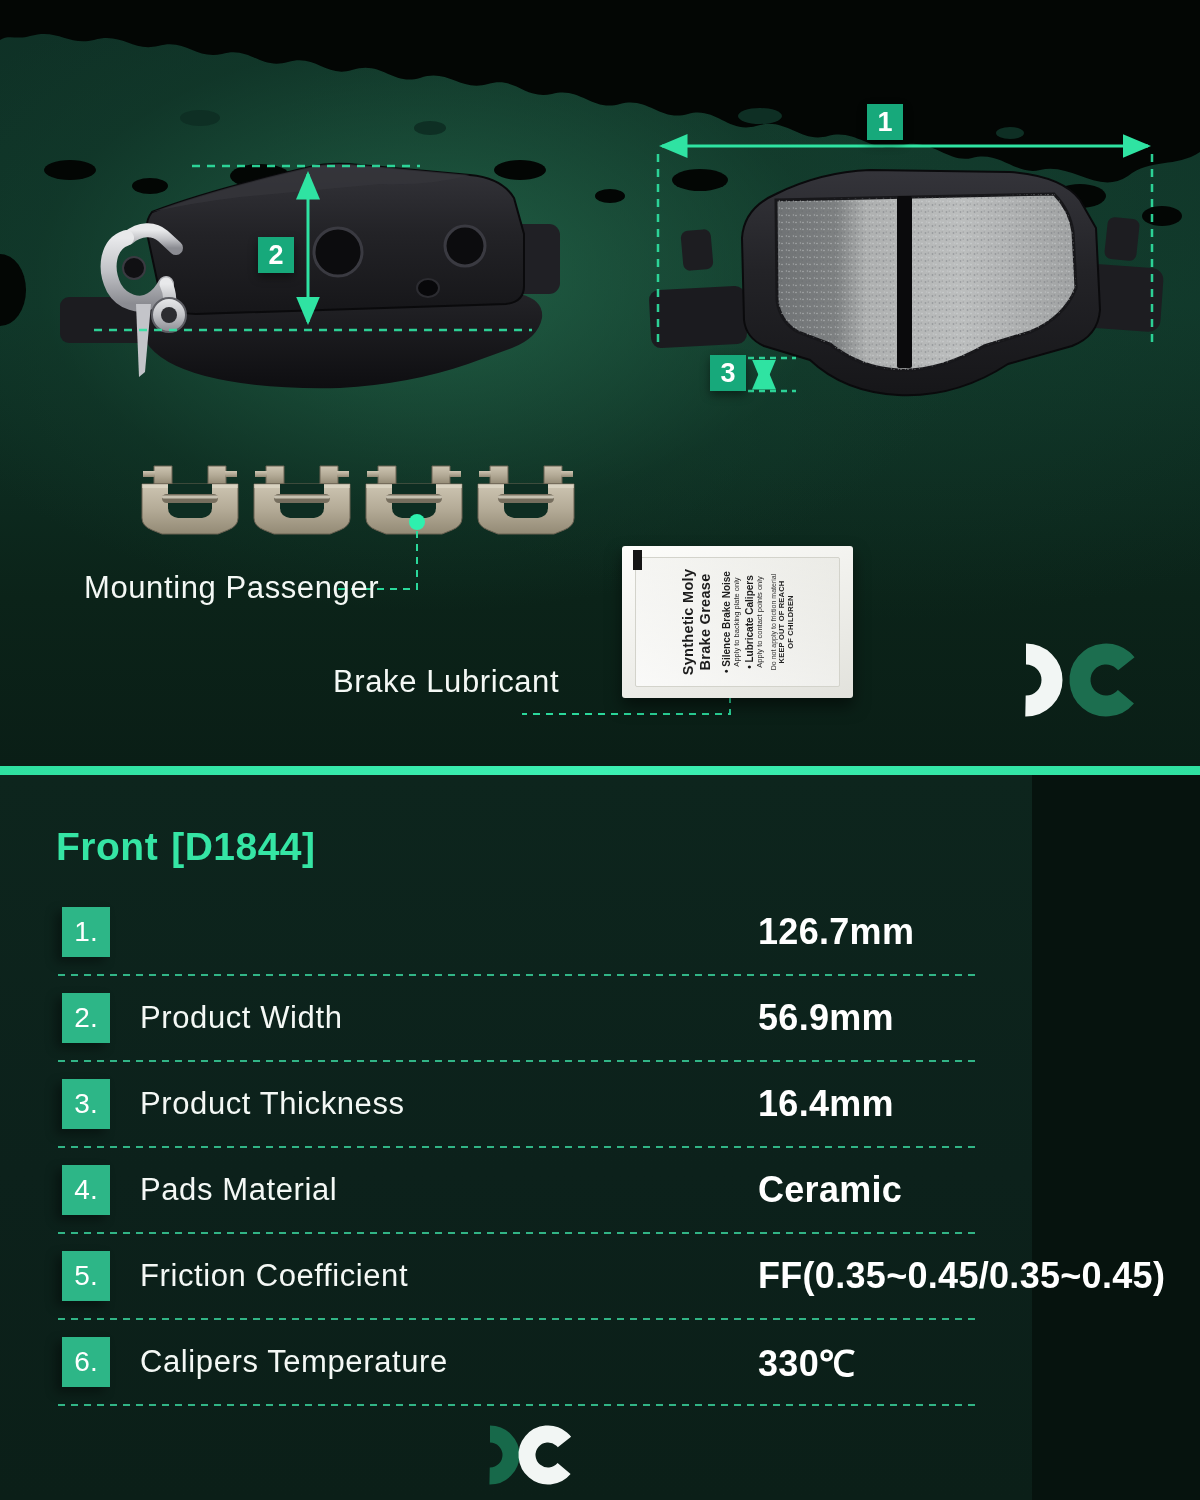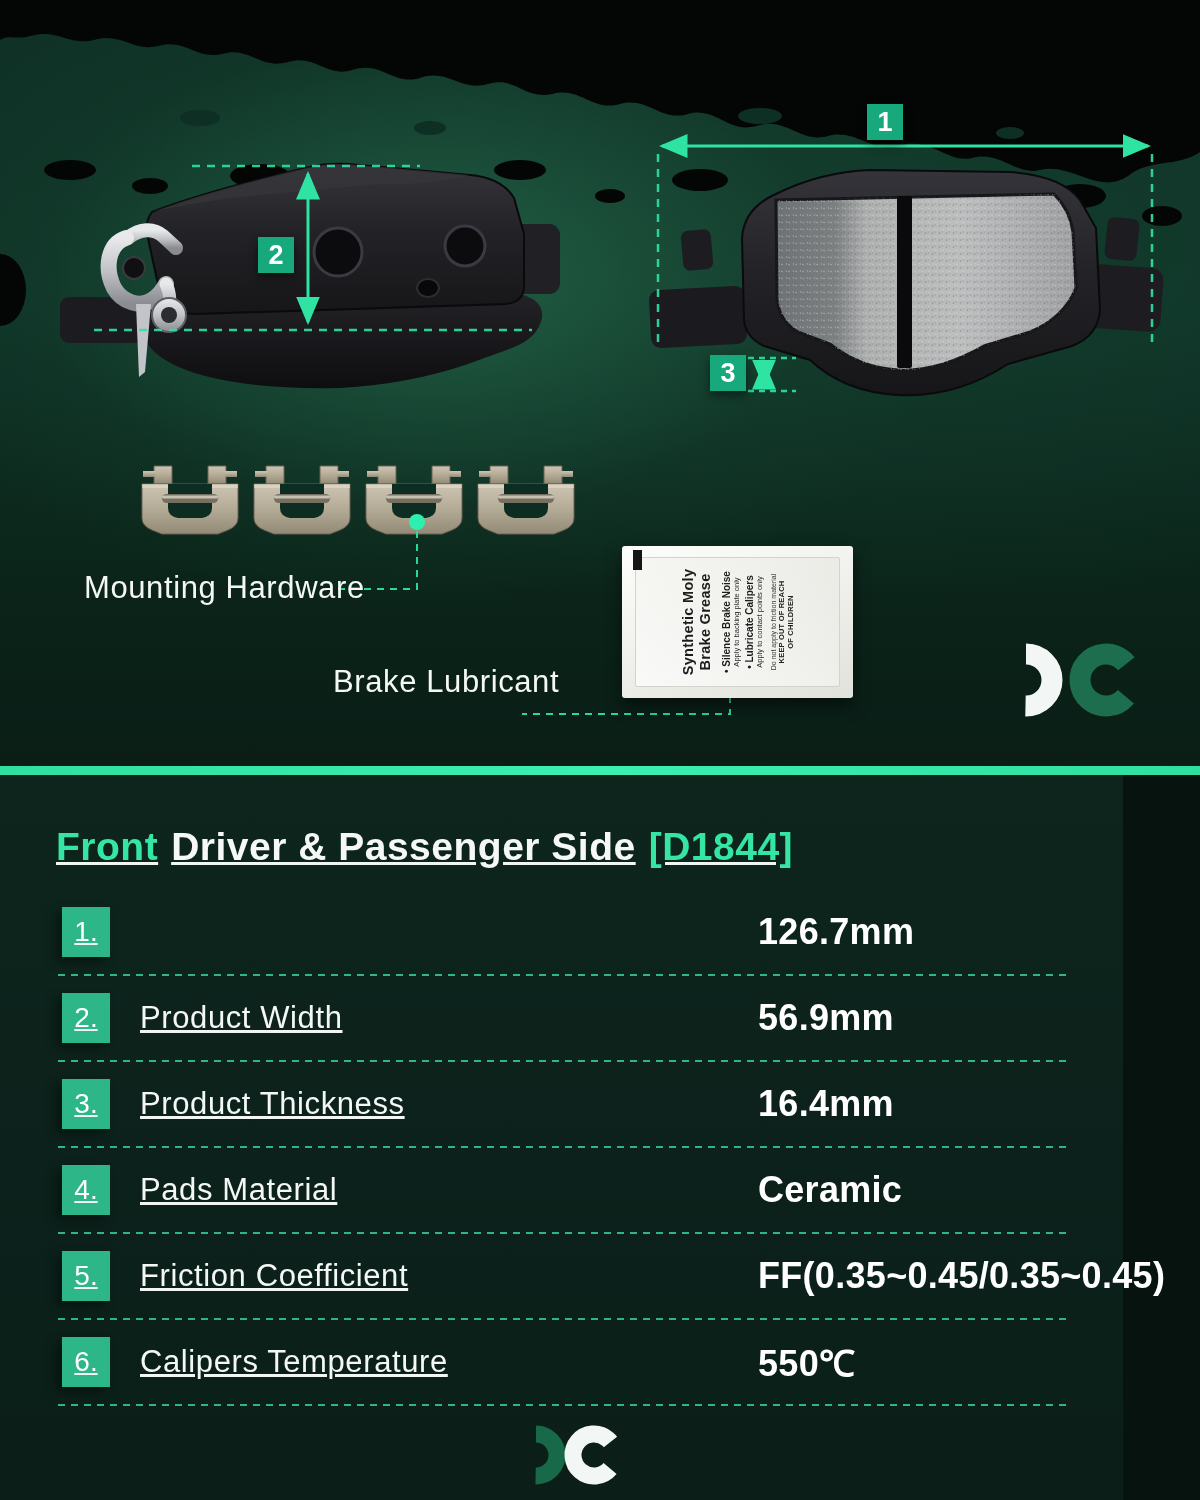--- a/index.html
+++ b/index.html
@@ -41,23 +41,23 @@
   .pk-pt{font-size:10px;font-weight:700;margin-top:2px;}
   .pk-note{font-size:7.5px;font-weight:400;color:#2a2a2a;}
   .pk-caution{font-size:7px;margin-top:5px;color:#333;}
   .pk-warn{font-size:7.5px;font-weight:600;letter-spacing:.2px;color:#222;}
   .pk-gap{height:5px;}
 
   
   .sep-bar{width:1200px;height:9px;background:linear-gradient(90deg,#2fe0a0,#3cf0b2 50%,#2fe0a0);}
 
   
-  .specs{position:relative;width:1123px;height:725px;
+  .specs{position:relative;width:1032px;height:725px;
     background:linear-gradient(180deg,#0d251d 0%,#0c211b 55%,#0b1f18 100%);
-    padding:0;box-sizing:border-box;text-decoration:underline;}
+    padding:0;box-sizing:border-box;}
   .specs-title{display:flex;gap:13px;margin:0;padding:50px 0 0 56px;
     font-size:39px;font-weight:700;letter-spacing:.5px;line-height:44px;color:#f5f8f6;}
   .specs-title .hl{color:#35e5a4;}
   .spec-rows{margin:21px 52px 0 58px;}
   .spec-row{position:relative;display:flex;align-items:center;height:84px;}
   .row-badge{width:48px;height:50px;margin-left:4px;background:#2db687;
     display:flex;align-items:center;justify-content:center;
     font-size:28px;font-weight:400;color:#fff;
     box-shadow:-6px 5px 10px rgba(0,0,0,.38);}
   .row-label{margin-left:30px;font-size:31px;font-weight:400;letter-spacing:.6px;color:#f4f8f5;}
@@ -214,21 +214,21 @@
       <g>
         <circle cx="1026" cy="680" r="26" fill="none" stroke="#f2f6f4" stroke-width="21" stroke-dasharray="81.7 81.7" transform="rotate(-90 1026 680)"></circle>
         <circle cx="1106" cy="680" r="26" fill="none" stroke="#1c6e4f" stroke-width="21" stroke-dasharray="127.06 36.31" transform="rotate(40 1106 680)"></circle>
       </g>
     </svg>
 
     <div class="marker-badge" id="marker1">1</div>
     <div class="marker-badge" id="marker2">2</div>
     <div class="marker-badge" id="marker3">3</div>
 
-    <div class="hero-label" id="label-hardware">Mounting Hardware</div>
+    <div class="hero-label" id="label-hardware">Mounting Passenger</div>
     <div class="hero-label" id="label-lubricant">Brake Lubricant</div>
 
     <div class="packet">
       <div class="seam"></div>
       <div class="tab"></div>
       <div class="packet-text">
         <div class="pk-title">Synthetic Moly</div>
         <div class="pk-title">Brake Grease</div>
         <div class="pk-gap"></div>
         <div class="pk-pt">• Silence Brake Noise</div>
@@ -240,21 +240,20 @@
         <div class="pk-warn">OF CHILDREN</div>
       </div>
     </div>
   </section>
 
   <div class="sep-bar"></div>
 
   <section class="specs">
     <h1 class="specs-title">
       <span class="hl">Front</span>
-      <span>Driver &amp; Passenger Side</span>
       <span class="hl">[D1844]</span>
     </h1>
 
     <div class="spec-rows">
       <div class="spec-row">
         <div class="row-badge">1.</div>
         <div class="row-value">126.7mm</div>
       </div>
       <div class="row-sep"></div>
 
@@ -282,21 +281,21 @@
       <div class="spec-row">
         <div class="row-badge">5.</div>
         <div class="row-label">Friction Coefficient</div>
         <div class="row-value">FF(0.35~0.45/0.35~0.45)</div>
       </div>
       <div class="row-sep"></div>
 
       <div class="spec-row">
         <div class="row-badge">6.</div>
         <div class="row-label">Calipers Temperature</div>
-        <div class="row-value">550℃</div>
+        <div class="row-value">330℃</div>
       </div>
       <div class="row-sep"></div>
     </div>
 
     <div class="logo-footer">
       <svg width="120" height="66" viewBox="0 0 120 66">
         <circle cx="34" cy="33" r="21" fill="none" stroke="#17694a" stroke-width="17" stroke-dasharray="65.97 65.98" transform="rotate(-90 34 33)"></circle>
         <circle cx="92" cy="33" r="21" fill="none" stroke="#f2f6f4" stroke-width="17" stroke-dasharray="102.63 29.32" transform="rotate(40 92 33)"></circle>
       </svg>
     </div>

